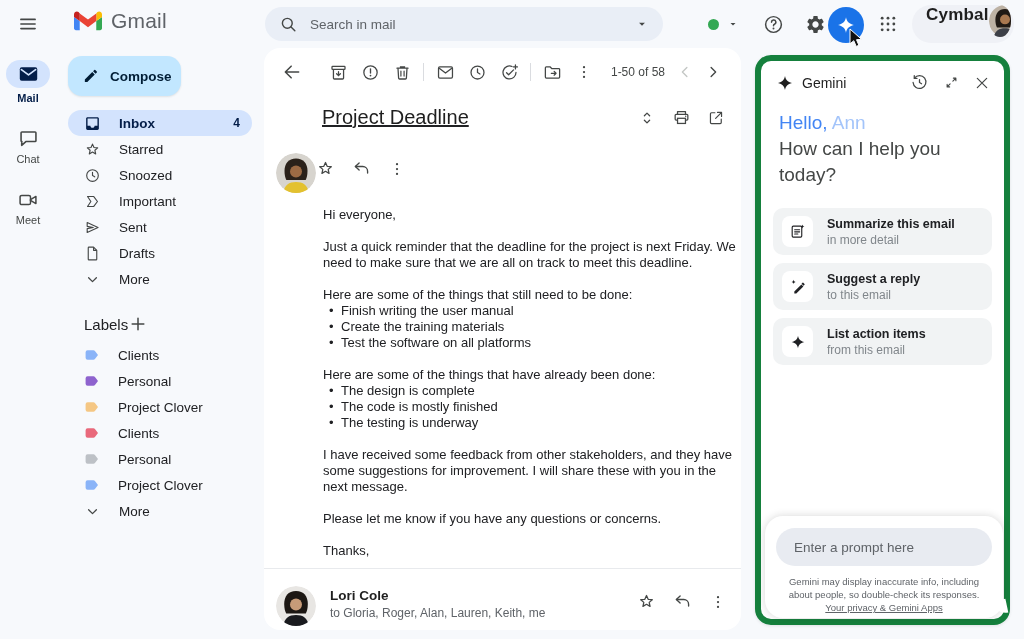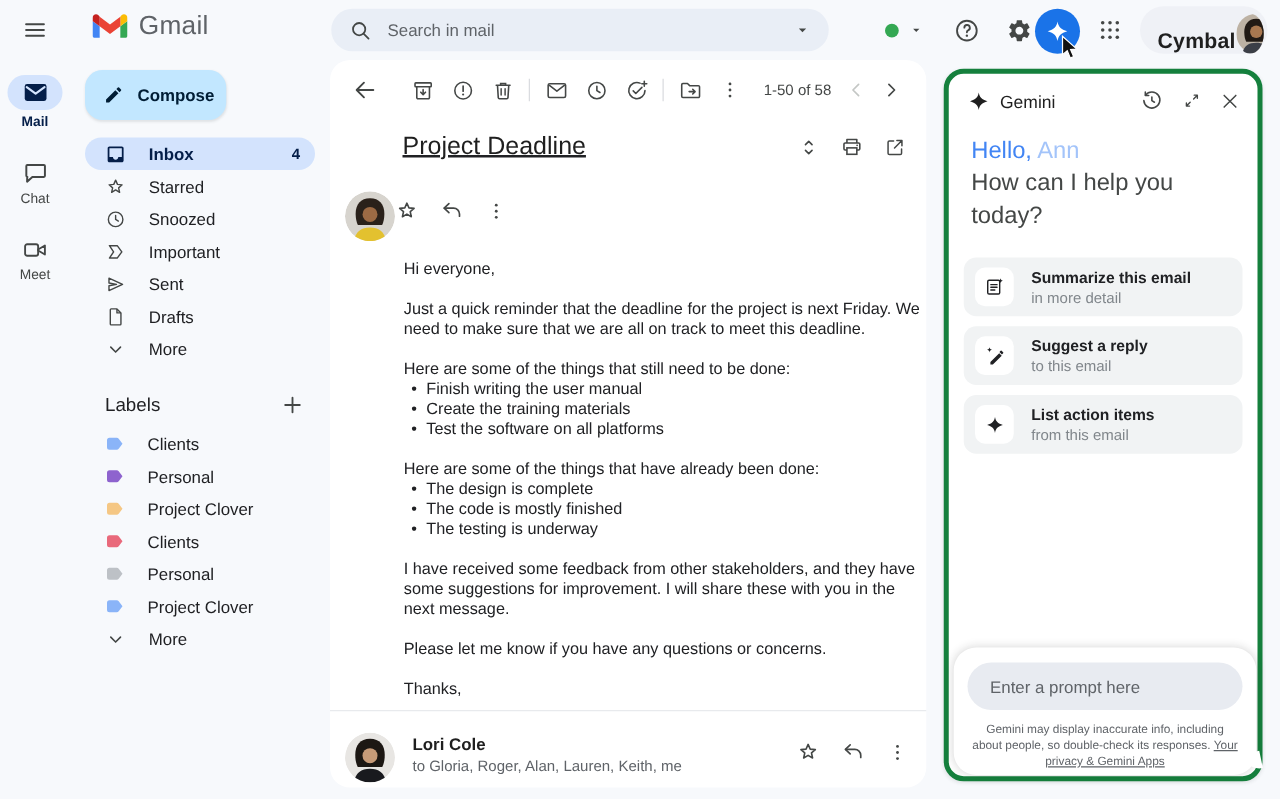--- a/index.html
+++ b/index.html
@@ -13,42 +13,42 @@
   .topbar { position:absolute; left:0; top:0; width:1024px; height:48px; display:flex; align-items:center; }
   .hamburger { position:absolute; left:16px; top:12px; width:24px; height:24px; display:flex; align-items:center; justify-content:center; cursor:pointer; }
   .gmail-logo { position:absolute; left:74px; top:9px; display:flex; align-items:center; gap:9px; }
   .gmail-logo .wordmark { font-size:21px; color:#5f6368; letter-spacing:.2px; }
   .search { position:absolute; left:265px; top:7px; width:398px; height:34px; background:#e9eef6; border-radius:17px; display:flex; align-items:center; padding:0 14px 0 14px; }
   .search .q { margin-left:12px; font-size:13.5px; color:#5f6368; flex:1; }
   .status { position:absolute; left:708px; top:14px; display:flex; align-items:center; gap:8px; height:20px; }
   .dot { width:11px; height:11px; border-radius:50%; background:#34a853; }
   .tb-btn { position:absolute; top:12px; width:24px; height:24px; display:flex; align-items:center; justify-content:center; cursor:pointer; }
   .gemini-launch { position:absolute; left:828px; top:7px; width:36px; height:36px; border-radius:50%; background:#1a73e8; display:flex; align-items:center; justify-content:center; }
-  .brand-pill { position:absolute; left:912px; top:5px; width:102px; height:38px; background:#eff1f6; border-radius:19px; display:flex; align-items:flex-end; justify-content:space-between; padding:0 3px 0 14px; }
+  .brand-pill { position:absolute; left:912px; top:5px; width:102px; height:38px; background:#eff1f6; border-radius:19px; display:flex; align-items:flex-start; justify-content:space-between; padding:0 3px 0 14px; }
   .brand-pill .brand { font-size:17px; font-weight:700; color:#1f1f1f; letter-spacing:.2px; }
   .avatar-sm { width:32px; height:32px; border-radius:50%; overflow:hidden; }
   .cursor { position:absolute; left:849px; top:28px; z-index:50; pointer-events:none; }
 
   
   .rail { position:absolute; left:0; top:48px; width:56px; }
   .rail-item { display:flex; flex-direction:column; align-items:center; cursor:pointer; }
   .rail-pill { width:44px; height:28px; border-radius:14px; display:flex; align-items:center; justify-content:center; }
   .rail-pill.sel { background:#d3e3fd; }
   .rail-label { font-size:11px; color:#444746; margin-top:4px; }
   .rail-label.sel { color:#041e49; font-weight:700; }
 
   
   .sidebar { position:absolute; left:56px; top:48px; width:208px; }
   .compose { margin:8px 0 0 12px; width:113px; height:40px; background:#c2e7ff; border-radius:14px; display:flex; align-items:center; gap:10px; padding-left:14px; cursor:pointer; box-shadow:0 1px 2px rgba(60,64,67,.12); }
   .compose span { font-size:13.5px; font-weight:700; color:#001d35; }
   .navlist { margin-top:14px; }
   .nav-item { height:26px; margin:0 12px; border-radius:13px; display:flex; align-items:center; gap:18px; padding:0 12px 0 16px; font-size:13.5px; color:#202124; cursor:pointer; }
   .nav-item.sel { background:#d3e3fd; font-weight:700; color:#041e49; }
   .nav-item .cnt { margin-left:auto; font-size:12px; font-weight:700; color:#041e49; }
-  .labels-head { margin:18px 20px 4px 16px; height:28px; display:flex; align-items:center; justify-content:space-between; }
+  .labels-head { margin:18px 20px 4px 16px; height:28px; display:flex; align-items:center; }
   .labels-head .t { font-size:15px; color:#202124; padding-left:12px; }
 
   
   .mailcard { position:absolute; left:264px; top:48px; width:477px; height:582px; background:#fff; border-radius:16px; }
   .mtoolbar { display:flex; align-items:center; padding:10px 14px 0 14px; }
   .tbtn { width:28px; height:28px; display:flex; align-items:center; justify-content:center; border-radius:50%; cursor:pointer; flex:none; }
   .vdiv { width:1px; height:18px; background:#dadce0; margin:0 7px; flex:none; }
   .pgn { font-size:12px; color:#444746; margin:0 6px 0 auto; white-space:nowrap; }
   .subject-row { display:flex; align-items:center; padding:20px 16px 0 58px;text-decoration:underline; }
   .subject { font-size:20px; color:#1f1f1f; flex:1; }
@@ -62,21 +62,21 @@
   .mh-icons { display:flex; align-items:center; gap:17px; padding-top:6px; }
   .mbody { margin:14px 0 0 59px; width:420px; font-size:13px; line-height:16px; color:#202124; max-height:352px; overflow:hidden; }
   .mbody p { margin-bottom:16px; }
   .mbody p.tight { margin-bottom:0; }
   .mbody ul { list-style:none; margin-bottom:16px; }
   .mbody li { padding-left:18px; position:relative; }
   .mbody li::before { content:"•"; position:absolute; left:6px; }
   .hdiv { position:absolute; left:0; right:0; top:520px; border-top:1px solid #e8eaed; }
 
   
-  .gemini { position:absolute; left:755px; top:55px; width:255px; height:570px; background:#fff; border-radius:16px; border:4px solid #15803d; box-shadow:0 1px 3px rgba(60,64,67,.12); }
+  .gemini { position:absolute; left:755px; top:55px; width:255px; height:570px; background:#fff; border-radius:16px; border:6px solid #15803d; box-shadow:0 1px 3px rgba(60,64,67,.12); }
   .g-head { display:flex; align-items:center; padding:12px 14px 0 16px; }
   .g-title { font-size:14px; font-weight:500; color:#1f1f1f; margin-left:9px; flex:1; }
   .g-head-icons { display:flex; align-items:center; gap:15px; }
   .g-greet { padding:18px 18px 0 18px; font-size:19px; line-height:26px; }
   .g-hello { color:#4285f4; }
   .g-name { color:#a3c4fa; }
   .g-question { color:#444746; }
   .g-cards { margin-top:20px; }
   .g-card { margin:0 12px 8px 12px; height:47px; background:#f1f3f4; border-radius:10px; display:flex; align-items:center; padding-left:9px; cursor:pointer; }
   .g-tile { width:31px; height:31px; background:#fff; border-radius:8px; display:flex; align-items:center; justify-content:center; flex:none; }

